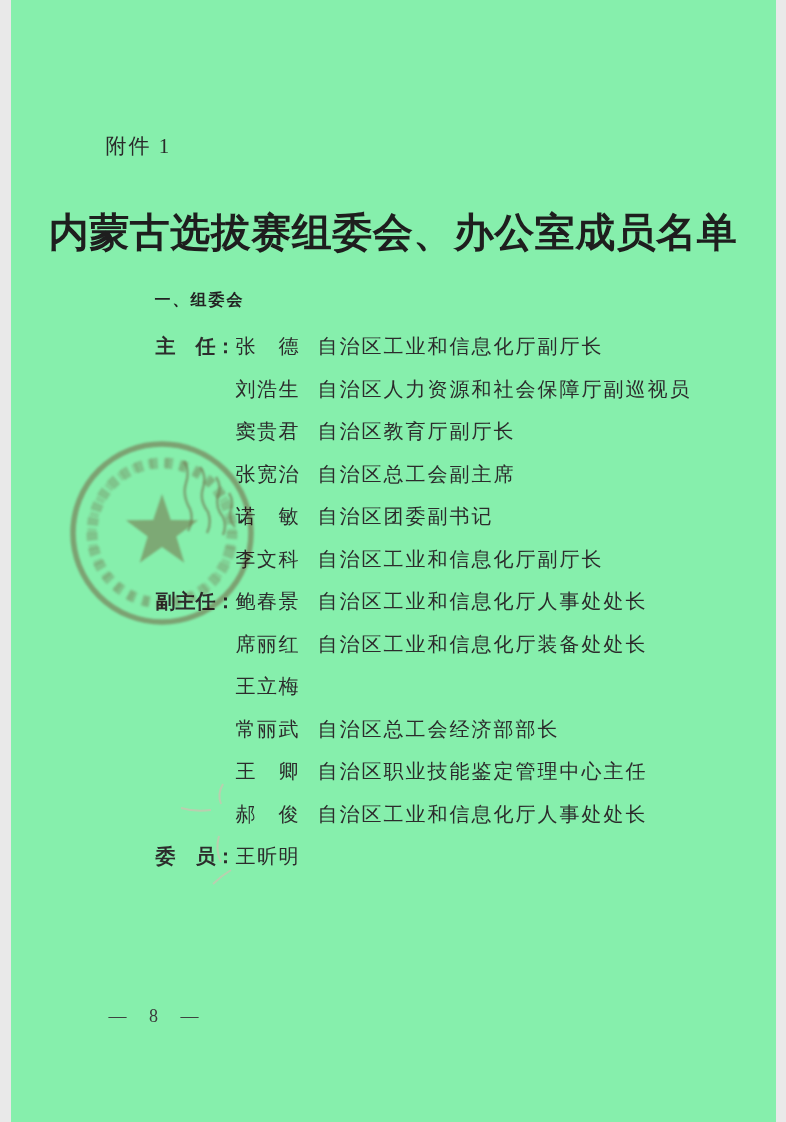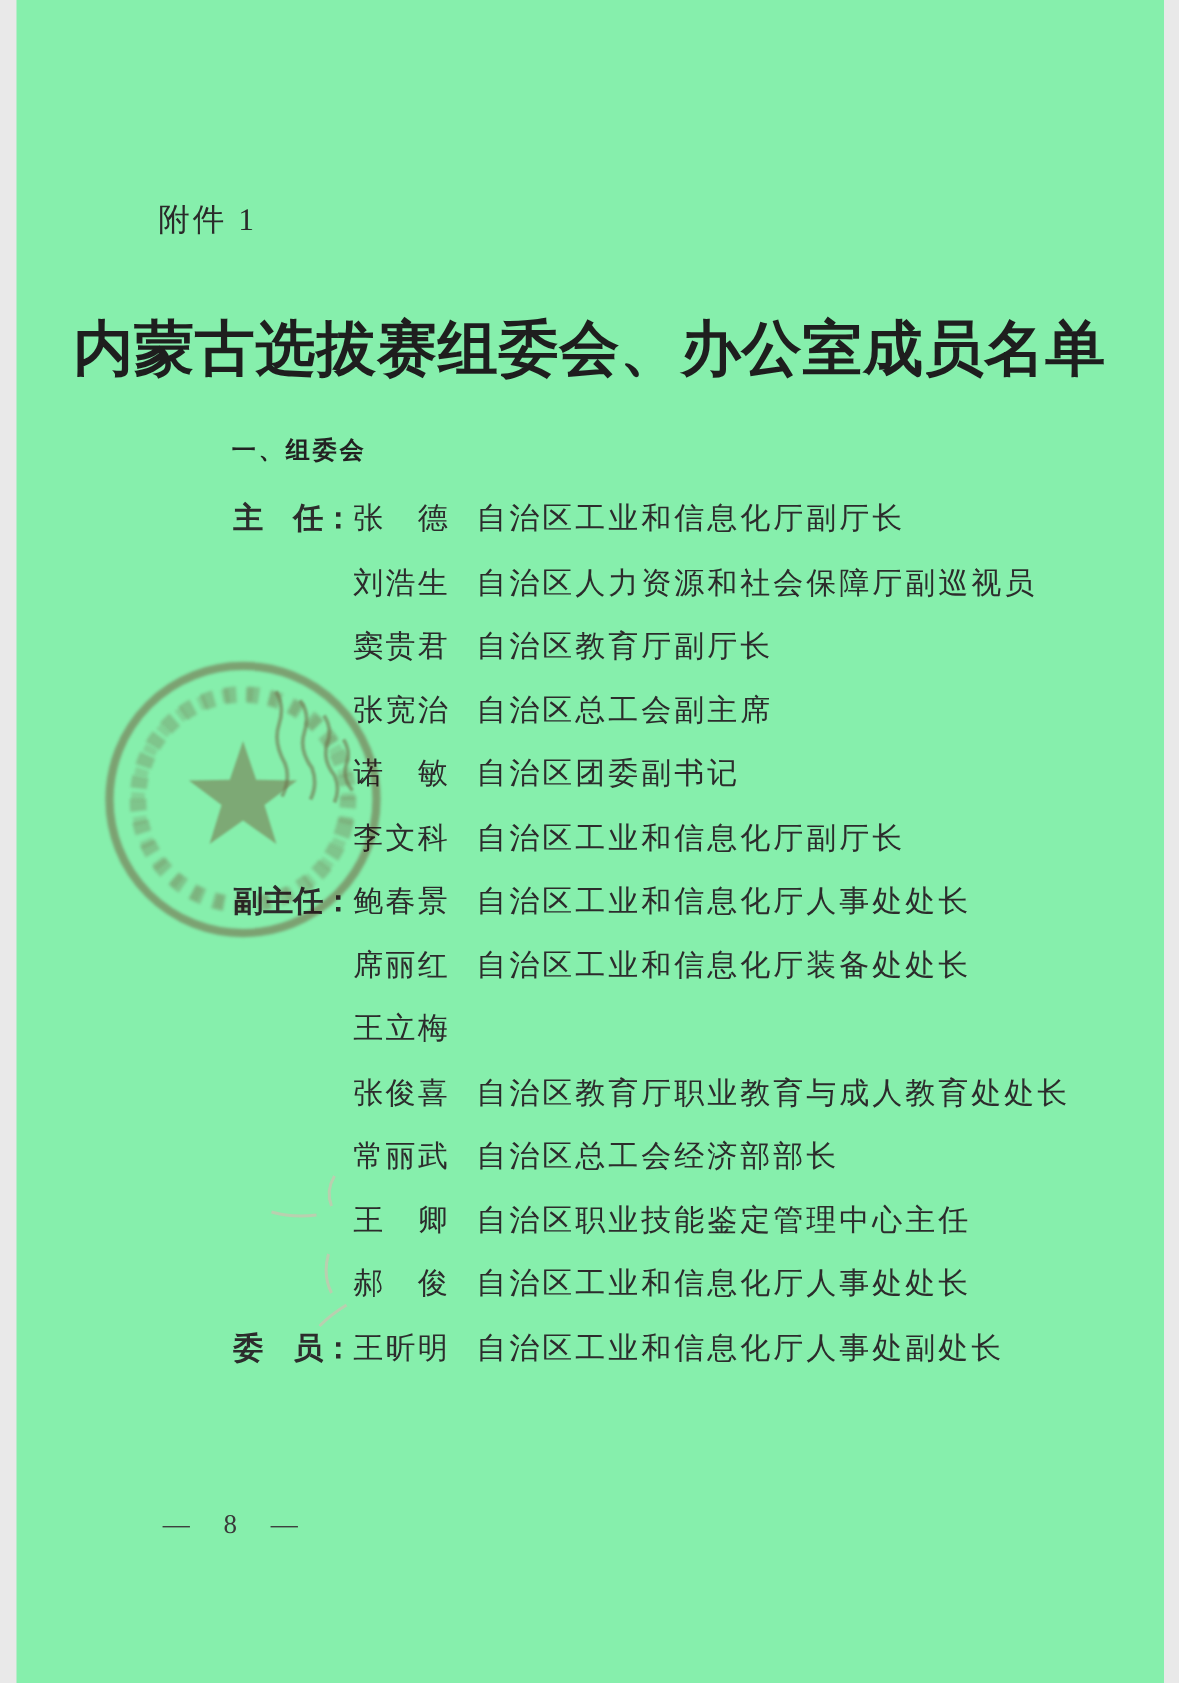--- a/index.html
+++ b/index.html
@@ -109,25 +109,20 @@
     <span class="role"></span>
     <span class="name">席丽红</span>
     <span class="mtitle">自治区工业和信息化厅装备处处长</span>
   </div>
 
   <div class="row">
     <span class="role"></span>
     <span class="name">王立梅</span>
   </div>
 
-  <div class="row">
-    <span class="role"></span>
-    <span class="name">张俊喜</span>
-    <span class="mtitle">自治区教育厅职业教育与成人教育处处长</span>
-  </div>
 
   <div class="row">
     <span class="role"></span>
     <span class="name">常丽武</span>
     <span class="mtitle">自治区总工会经济部部长</span>
   </div>
 
 
   <div class="row">
     <span class="role"></span>
@@ -137,21 +132,20 @@
 
   <div class="row">
     <span class="role"></span>
     <span class="name">郝　俊</span>
     <span class="mtitle">自治区工业和信息化厅人事处处长</span>
   </div>
 
   <div class="row">
     <span class="role">委　员：</span>
     <span class="name">王昕明</span>
-    <span class="mtitle">自治区工业和信息化厅人事处副处长</span>
   </div>
 </div>
 
   <svg class="stamp" viewBox="0 0 192 192">
     <defs>
       <filter id="blur1">
           <feGaussianBlur stdDeviation="1.1"></feGaussianBlur>
         </filter>
       <filter id="blur2">
           <feGaussianBlur stdDeviation="0.8"></feGaussianBlur>

